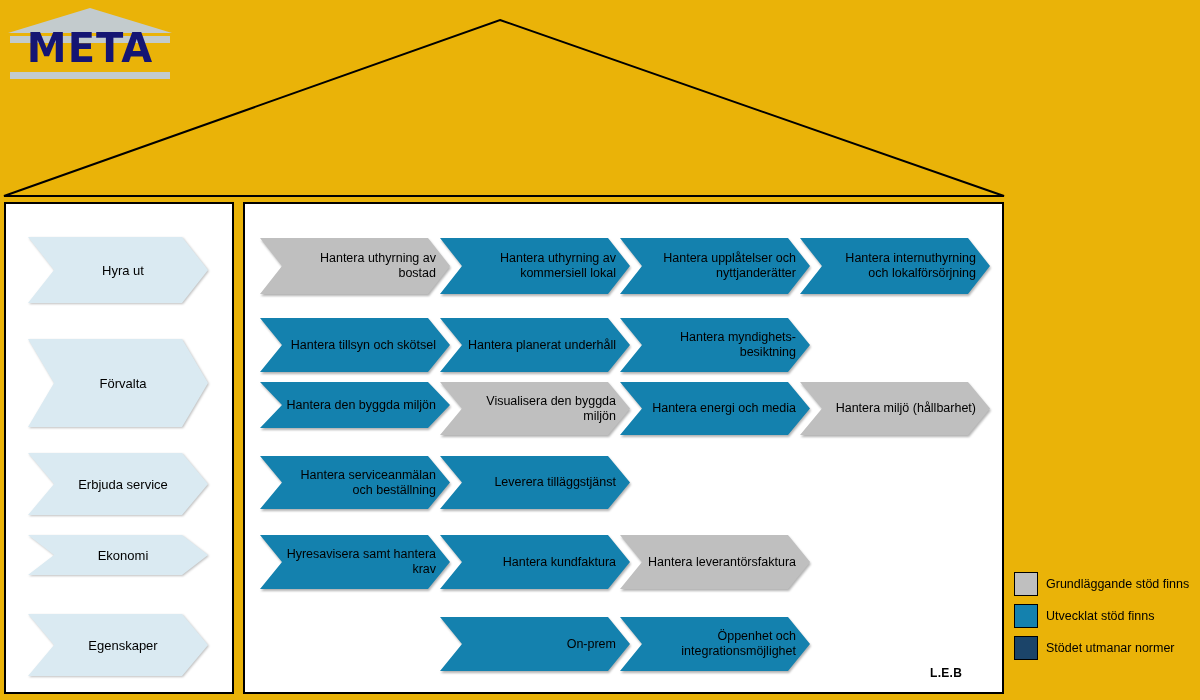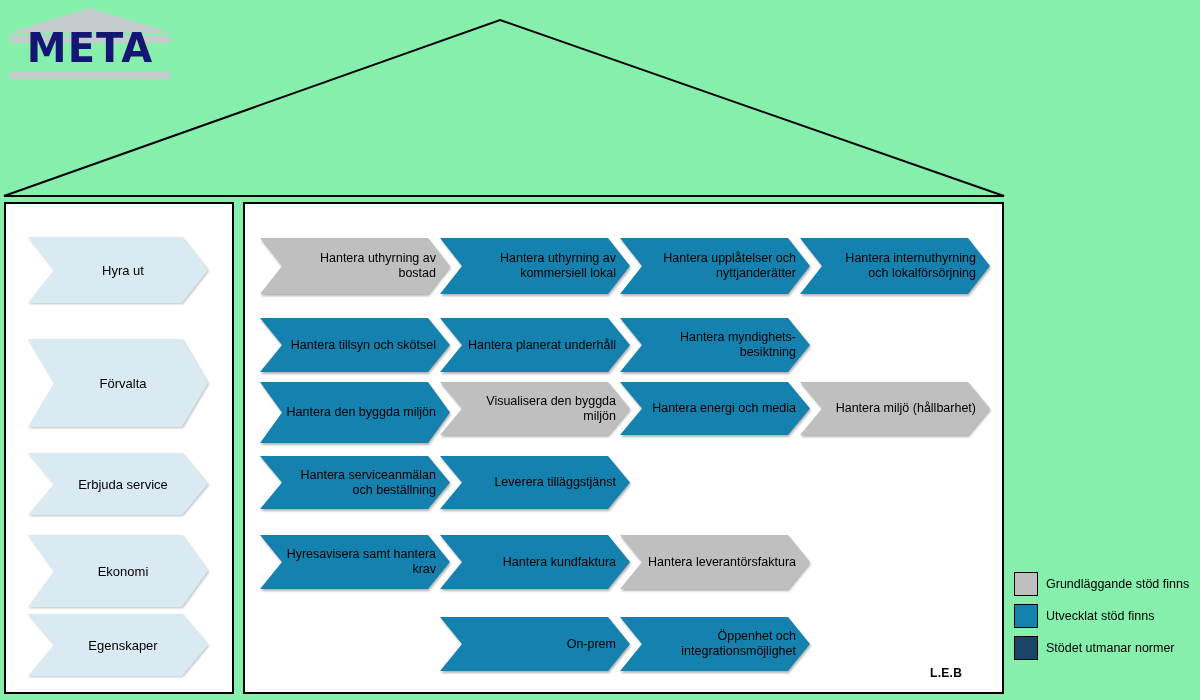--- a/index.html
+++ b/index.html
@@ -7,21 +7,21 @@
     padding: 0;
     background: #ffffff;
   }
   body {
     font-family: "Liberation Sans", sans-serif;
   }
   #canvas {
     position: relative;
     width: 1200px;
     height: 700px;
-    background: #86efac;
+    background: #eab308;
     overflow: hidden;
   }
 
   
   #meta-logo {
     position: absolute;
     left: 6px;
     top: 6px;
     width: 168px;
     height: 74px;
@@ -191,21 +191,21 @@
     <div class="cat-shape" style="width:180px; height:88px;">
       <span>Förvalta</span>
     </div>
   </div>
   <div class="cat-wrap" style="left:28px; top:453px;">
     <div class="cat-shape" style="width:180px; height:62px;">
       <span>Erbjuda service</span>
     </div>
   </div>
   <div class="cat-wrap" style="left:28px; top:535px;">
-    <div class="cat-shape" style="width:180px; height:72px;text-align:center;">
+    <div class="cat-shape" style="width:180px; height:40px;text-align:center;">
       <span>Ekonomi</span>
     </div>
   </div>
   <div class="cat-wrap" style="left:28px; top:614px;">
     <div class="cat-shape" style="width:180px; height:62px;">
       <span>Egenskaper</span>
     </div>
   </div>
 
   <div class="frame" id="main-panel"></div>
@@ -241,21 +241,21 @@
       <span class="chev-label">Hantera planerat underhåll</span>
     </div>
   </div>
   <div class="chev-wrap" style="left:620px; top:318px;">
     <div class="chev fill-teal" style="width:190px;height:54px;">
       <span class="chev-label">Hantera myndighets-besiktning</span>
     </div>
   </div>
 
   <div class="chev-wrap" style="left:260px; top:382px;">
-    <div class="chev fill-teal" style="width:190px;height:61px;">
+    <div class="chev fill-teal" style="width:190px;height:46px;">
       <span class="chev-label">Hantera den byggda miljön</span>
     </div>
   </div>
   <div class="chev-wrap" style="left:440px; top:382px;">
     <div class="chev fill-gray" style="width:190px;height:53px;">
       <span class="chev-label">Visualisera den byggda miljön</span>
     </div>
   </div>
   <div class="chev-wrap" style="left:620px; top:382px;">
     <div class="chev fill-teal" style="width:190px;height:53px;">

